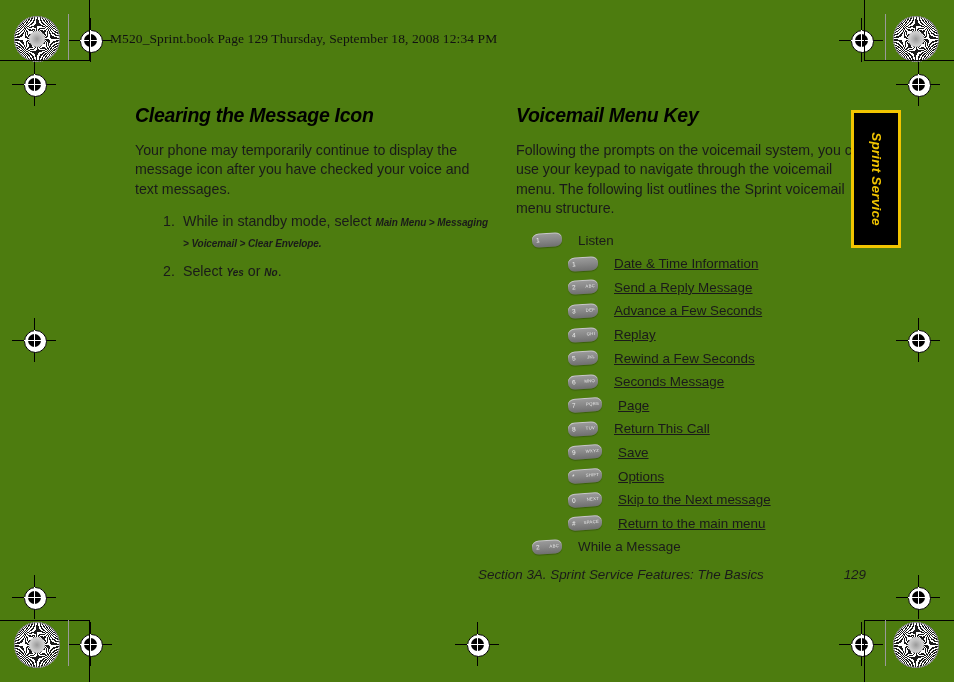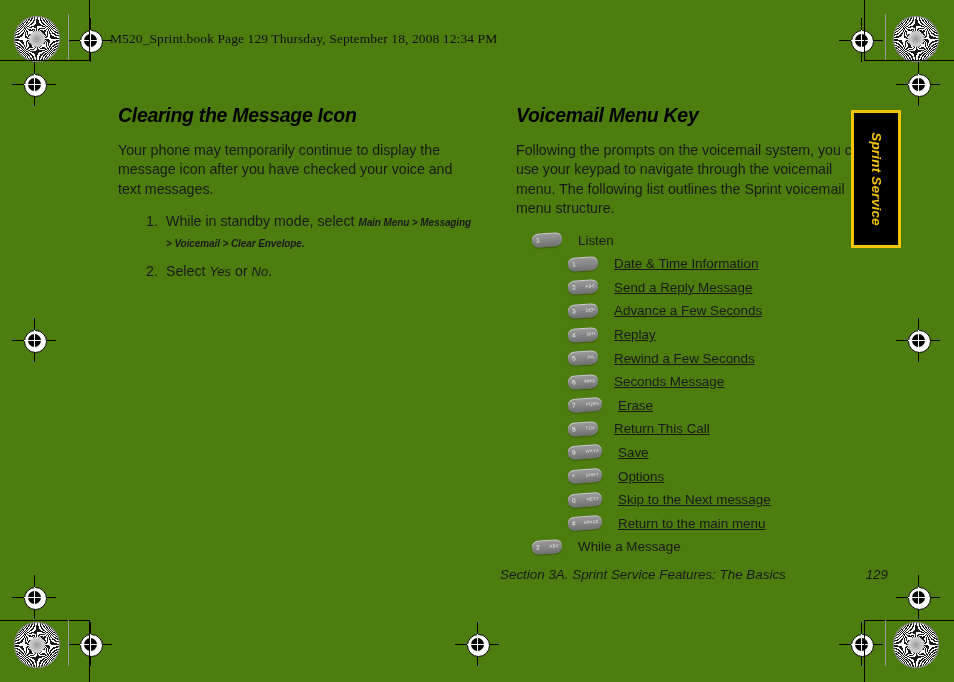--- a/index.html
+++ b/index.html
@@ -118,21 +118,21 @@
     white-space: nowrap;
     letter-spacing: 0.1px;
   }
 
   
   .column {
     position: absolute;
     top: 104px;
     width: 355px;
   }
-  #col-left  { left: 118px; }
+  #col-left  { left: 135px; }
   #col-right { left: 516px; }
 
   h2.section-heading {
     margin: 0 0 14px 0;
     font-size: 19.5px;
     font-style: italic;
     font-weight: bold;
     letter-spacing: -0.3px;
     color: #000;
   }
@@ -168,22 +168,22 @@
     color: #1a1a1a;
   }
   .menu-path {
     font-style: italic;
     font-weight: bold;
     font-size: 10px;
     letter-spacing: -0.1px;
   }
   .emph {
     font-style: italic;
-    font-weight: normal;
-    font-size: 13px;
+    font-weight: bold;
+    font-size: 10px;
   }
 
   
   ul.keylist {
     margin: 14px 0 0 0;
     padding: 0;
     list-style: none;
   }
   ul.keylist li.key-row {
     display: flex;
@@ -254,21 +254,21 @@
     color: #f2c500;
     font-size: 13.5px;
     font-style: italic;
     font-weight: bold;
     letter-spacing: 0.2px;
   }
 
   
   #footer {
     position: absolute;
-    left: 500px;
+    left: 478px;
     top: 567px;
     width: 388px;
     display: flex;
     justify-content: space-between;
     align-items: baseline;
     font-size: 13.4px;
     font-style: italic;
     color: #1a1a1a;
   }
 </style>
@@ -431,21 +431,21 @@
             <span class="cap-digit">6</span>
             <span class="cap-letters">MNO</span>
           </span>
           <span class="key-label">Seconds Message</span>
         </li>
         <li class="key-row level-2">
           <span class="keycap wide">
             <span class="cap-digit">7</span>
             <span class="cap-letters">PQRS</span>
           </span>
-          <span class="key-label">Erase</span>
+          <span class="key-label">Page</span>
         </li>
         <li class="key-row level-2">
           <span class="keycap">
             <span class="cap-digit">8</span>
             <span class="cap-letters">TUV</span>
           </span>
           <span class="key-label">Return This Call</span>
         </li>
         <li class="key-row level-2">
           <span class="keycap wide">

